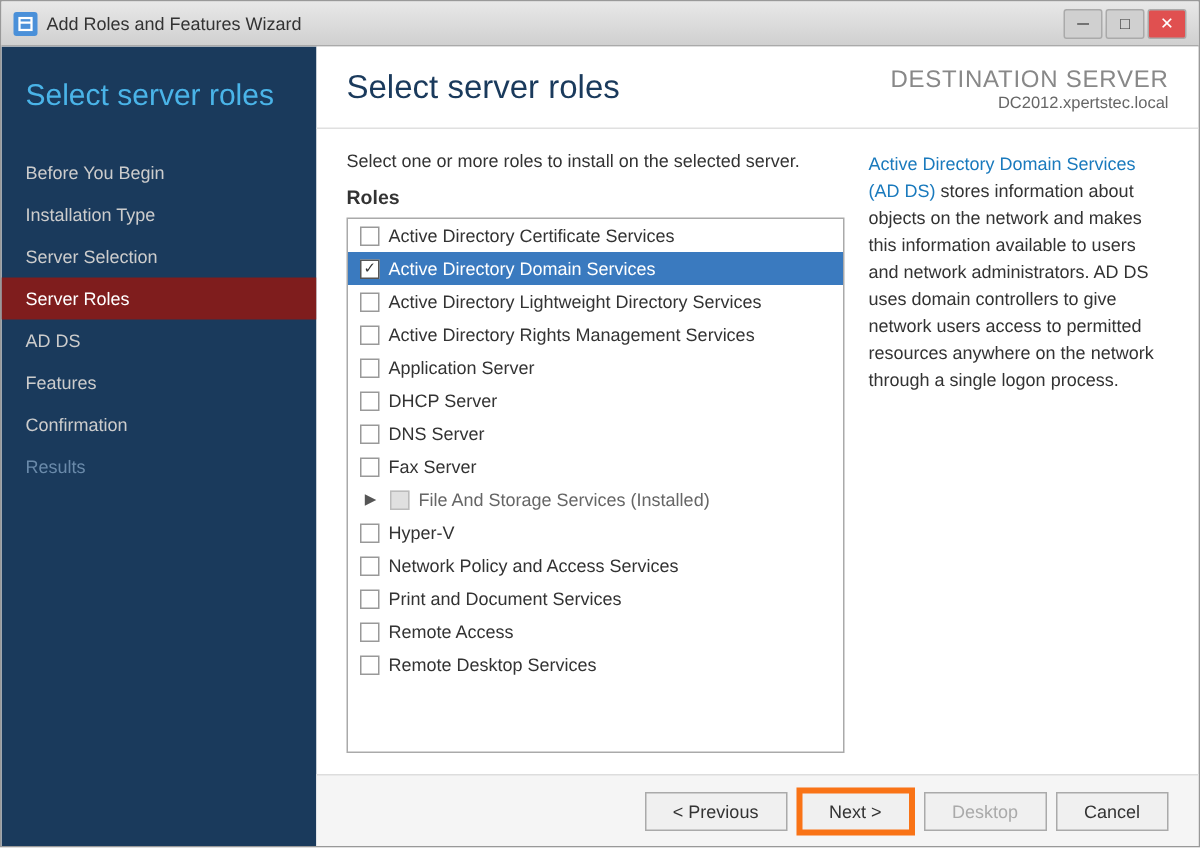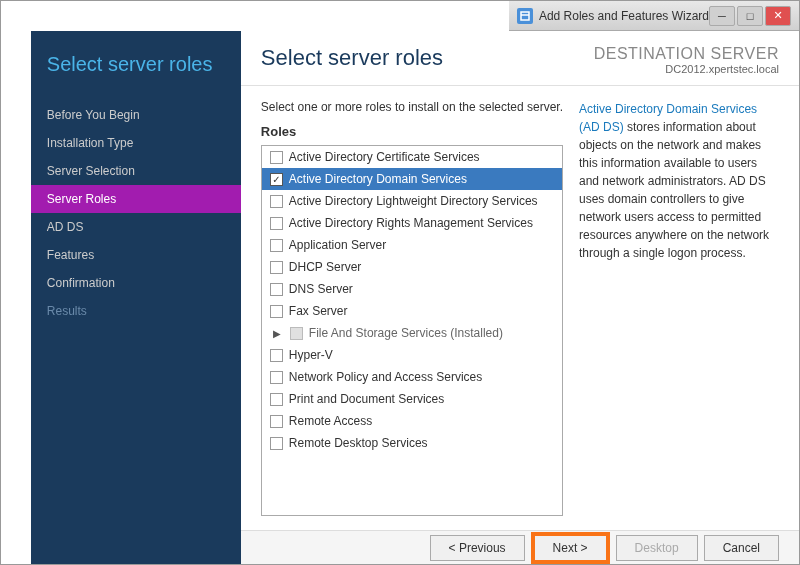--- a/index.html
+++ b/index.html
@@ -12,21 +12,20 @@
       overflow: hidden;
     }
 
     .window {
       width: 800px;
       height: 565px;
       background: #fff;
       border: 1px solid #999;
       display: flex;
       flex-direction: column;
-      align-items: flex-end;
     }
 
     .title-bar {
       background: linear-gradient(to bottom, #e8e8e8, #d0d0d0);
       height: 30px;
       display: flex;
       align-items: center;
       justify-content: space-between;
       padding: 0 8px;
       border-bottom: 1px solid #aaa;
@@ -105,21 +104,21 @@
     }
 
     .sidebar-item {
       padding: 7px 16px;
       color: #ccc;
       font-size: 12px;
       cursor: pointer;
     }
 
     .sidebar-item.active {
-      background: #a21caf;
+      background: #7f1d1d;
       color: #fff;
       font-weight: 500;
     }
 
     .sidebar-item.disabled {
       color: #6a8aaa;
     }
 
     .content-area {
       flex: 1;
@@ -289,21 +288,21 @@
       font-size: 12px;
       color: #333;
       line-height: 1.5;
     }
 
     .description-text .highlight {
       color: #1a7abd;
     }
 
     .footer {
-      height: 34px;
+      height: 48px;
       border-top: 1px solid #ddd;
       display: flex;
       align-items: center;
       justify-content: flex-end;
       padding: 0 20px;
       gap: 6px;
       background: #f5f5f5;
       flex-shrink: 0;
     }
 

